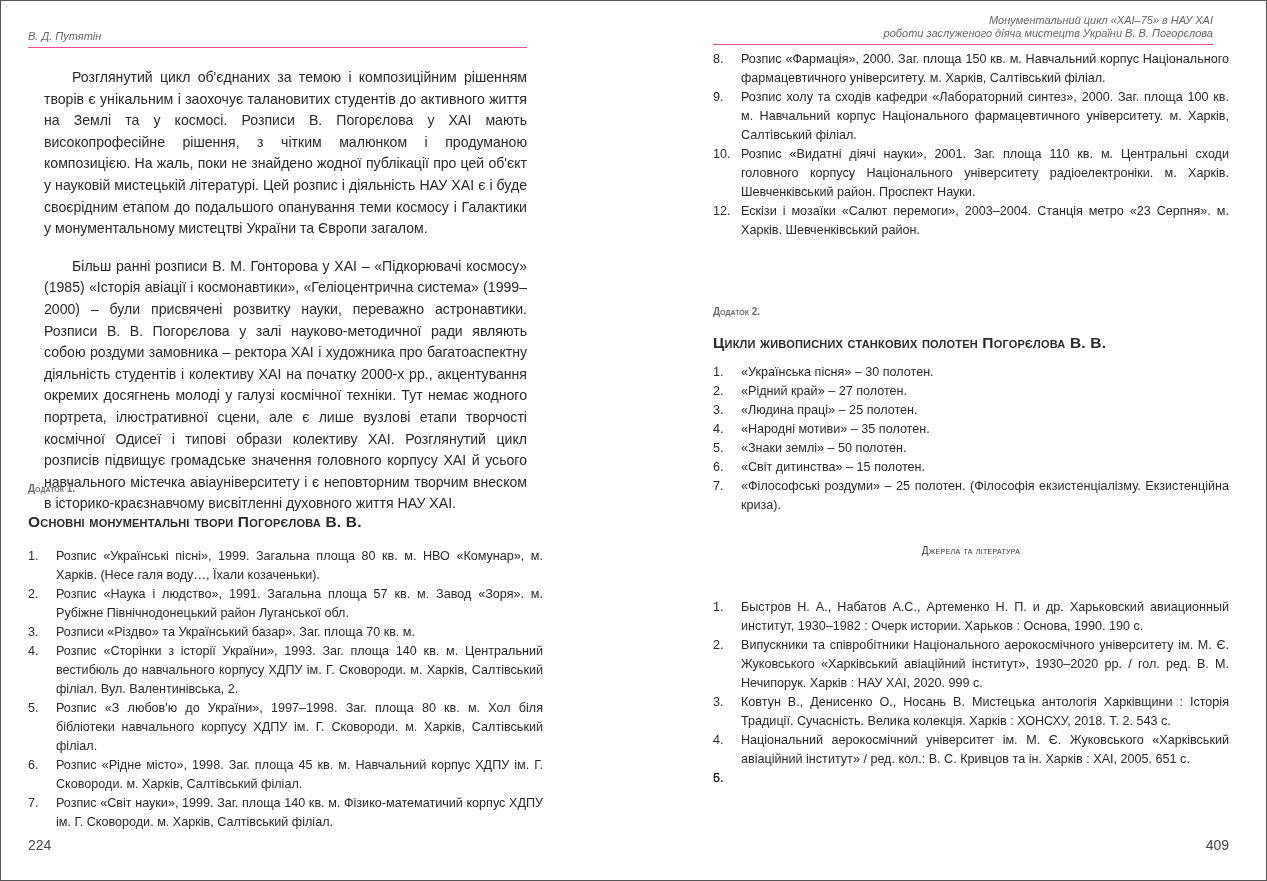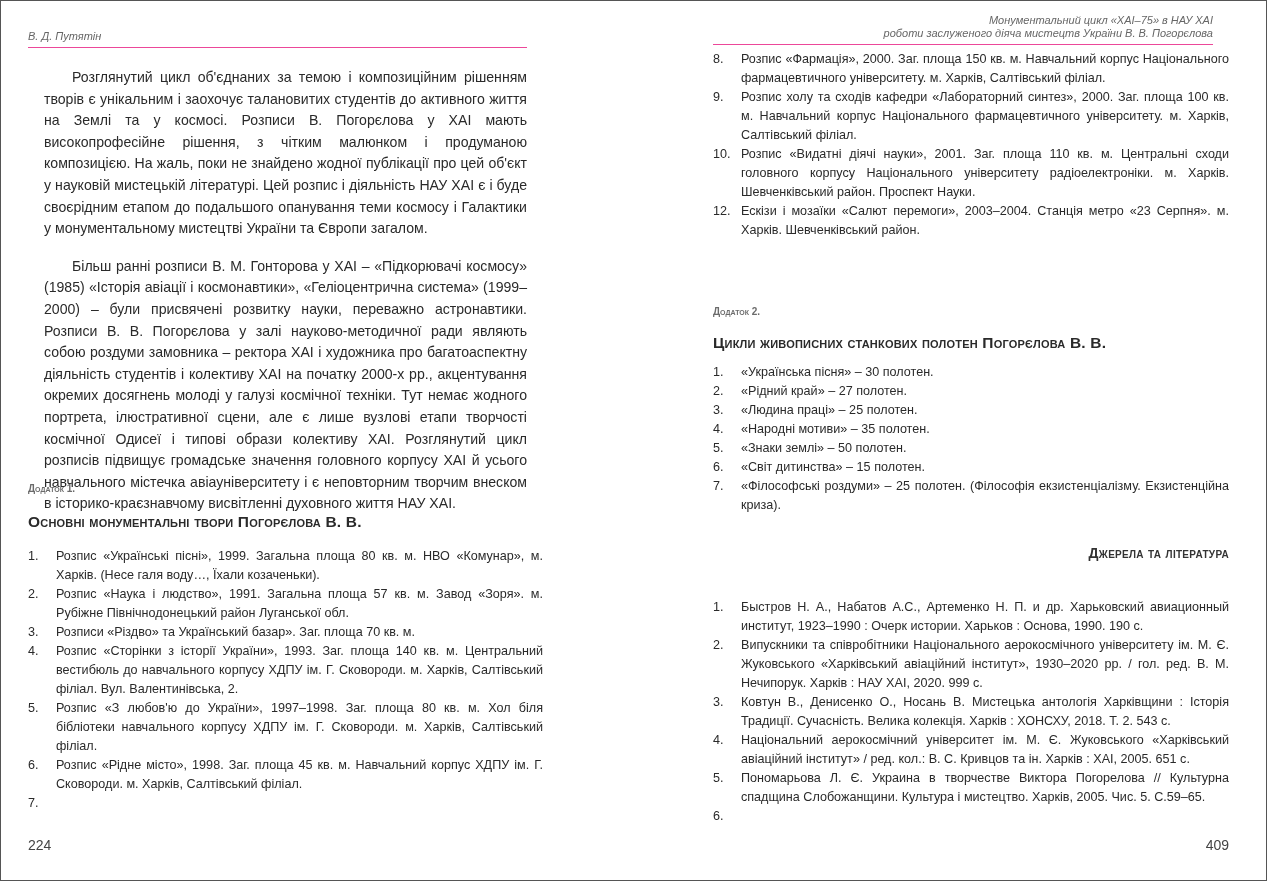--- a/index.html
+++ b/index.html
@@ -43,22 +43,22 @@
 
   ol.list {
     position:absolute; left:0; right:0; margin:0; padding:0; list-style:none;
     font-size:12.6px; line-height:19px; color:#2a2a2a;
   }
   ol.list li { position:relative; padding-left:28px; text-align:justify; }
   ol.list li .num { position:absolute; left:0; top:0; }
   ol.list li + li { margin-top:0; }
 
   .sources-title {
-    position:absolute; left:0; right:0; text-align:right;
-    font-size:14px; color:#333; font-variant:small-caps; letter-spacing:0.3px;font-weight:bold;
+    position:absolute; left:0; right:0; text-align:center;
+    font-size:10px; color:#333; font-variant:small-caps; letter-spacing:0.3px;
   }
 
   .page-number { position:absolute; top:837px; font-size:14px; color:#444; }
   .page-left .page-number { left:0;text-align:right; }
   .page-right .page-number { right:0; }
 </style>
 </head>
 <body>
 
 <div class="frame"></div>
@@ -74,21 +74,21 @@
   <div class="appendix-label" style="top:483px;">Додаток 1.</div>
   <div class="appendix-title" style="top:513px;">Основні монументальні твори Погорєлова В. В.</div>
 
   <ol class="list" style="top:547px;">
     <li><span class="num">1.</span><span>Розпис «Українські пісні», 1999. Загальна площа 80 кв. м. НВО «Комунар», м. Харків. (Несе галя воду…, Їхали козаченьки).</span></li>
     <li><span class="num">2.</span><span>Розпис «Наука і людство», 1991. Загальна площа 57 кв. м. Завод «Зоря». м. Рубіжне Північнодонецький район Луганської обл.</span></li>
     <li><span class="num">3.</span><span>Розписи «Різдво» та Український базар». Заг. площа 70 кв. м.</span></li>
     <li><span class="num">4.</span><span>Розпис «Сторінки з історії України», 1993. Заг. площа 140 кв. м. Центральний вестибюль до навчального корпусу ХДПУ ім. Г. Сковороди. м. Харків, Салтівський філіал. Вул. Валентинівська, 2.</span></li>
     <li><span class="num">5.</span><span>Розпис «З любов'ю до України», 1997–1998. Заг. площа 80 кв. м. Хол біля бібліотеки навчального корпусу ХДПУ ім. Г. Сковороди. м. Харків, Салтівський філіал.</span></li>
     <li><span class="num">6.</span><span>Розпис «Рідне місто», 1998. Заг. площа 45 кв. м. Навчальний корпус ХДПУ ім. Г. Сковороди. м. Харків, Салтівський філіал.</span></li>
-    <li><span class="num">7.</span></li>
+    <li><span class="num">7.</span><span>Розпис «Світ науки», 1999. Заг. площа 140 кв. м. Фізико-математичий корпус ХДПУ ім. Г. Сковороди. м. Харків, Салтівський філіал.</span></li>
   </ol>
 
   <div class="page-number">224</div>
 </div>
 
 <div class="page page-right">
   <div class="running-head">
     <div>Монументальний цикл «ХАІ–75» в НАУ ХАІ</div>
     <div>роботи заслуженого діяча мистецтв України В. В. Погорєлова</div>
   </div>
@@ -109,22 +109,22 @@
     <li><span class="num">3.</span><span>«Людина праці» – 25 полотен.</span></li>
     <li><span class="num">4.</span><span>«Народні мотиви» – 35 полотен.</span></li>
     <li><span class="num">5.</span><span>«Знаки землі» – 50 полотен.</span></li>
     <li><span class="num">6.</span><span>«Світ дитинства» – 15 полотен.</span></li>
     <li><span class="num">7.</span><span>«Філософські роздуми» – 25 полотен. (Філософія екзистенціалізму. Екзистенційна криза).</span></li>
   </ol>
 
   <div class="sources-title" style="top:545px;">Джерела та література</div>
 
   <ol class="list" style="top:598px;">
-    <li><span class="num">1.</span><span>Быстров Н. А., Набатов А.С., Артеменко Н. П. и др. Харьковский авиационный институт, 1923–1990 : Очерк истории. Харьков : Основа, 1990. 190 с.</span></li>
+    <li><span class="num">1.</span><span>Быстров Н. А., Набатов А.С., Артеменко Н. П. и др. Харьковский авиационный институт, 1930–1982 : Очерк истории. Харьков : Основа, 1990. 190 с.</span></li>
     <li><span class="num">2.</span><span>Випускники та співробітники Національного аерокосмічного університету ім. М. Є. Жуковського «Харківський авіаційний інститут», 1930–2020 рр. / гол. ред. В. М. Нечипорук. Харків : НАУ ХАІ, 2020. 999 с.</span></li>
     <li><span class="num">3.</span><span>Ковтун В., Денисенко О., Носань В. Мистецька антологія Харківщини : Історія Традиції. Сучасність. Велика колекція. Харків : ХОНСХУ, 2018. Т. 2. 543 с.</span></li>
     <li><span class="num">4.</span><span>Національний аерокосмічний університет ім. М. Є. Жуковського «Харківський авіаційний інститут» / ред. кол.: В. С. Кривцов та ін. Харків : ХАІ, 2005. 651 с.</span></li>
-    <li><span class="num">5.</span><span>Пономарьова Л. Є. Украина в творчестве Виктора Погорелова // Культурна спадщина Слобожанщини. Культура і мистецтво. Харків, 2005. Чис. 5. С.59–65.</span></li>
+    <li><span class="num">5.</span></li>
     <li><span class="num">6.</span></li>
   </ol>
 
   <div class="page-number">409</div>
 </div>
 
 </body></html>

